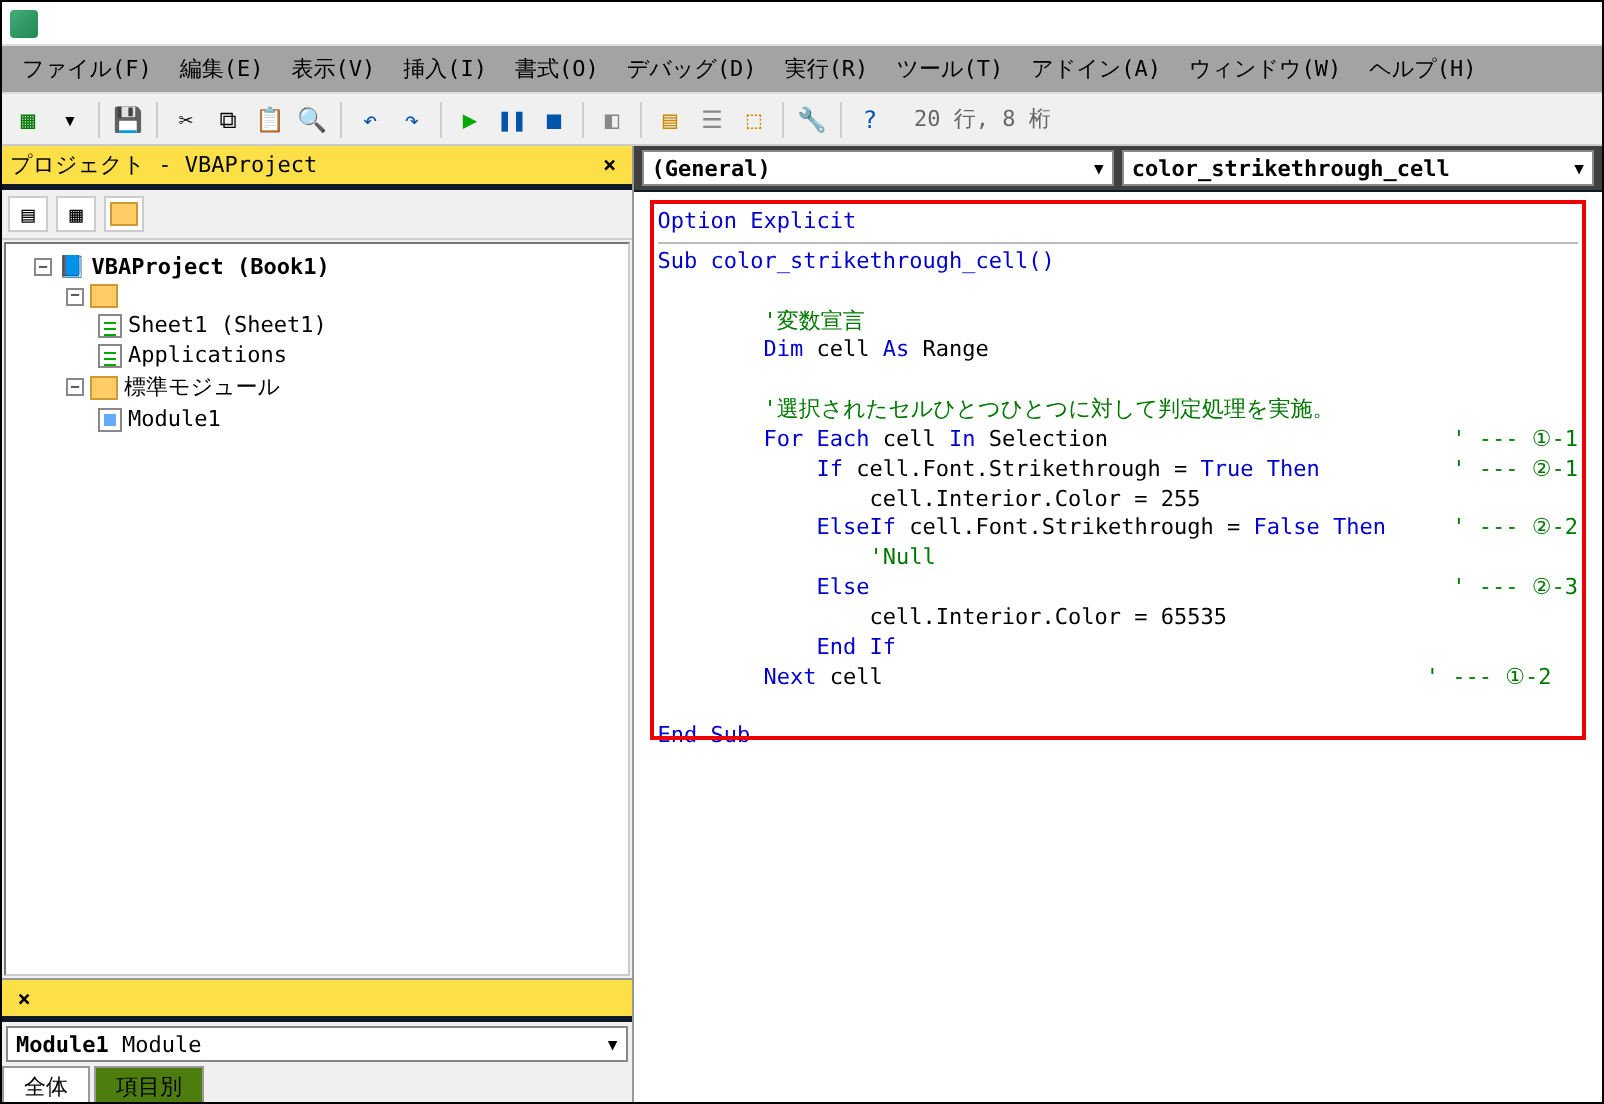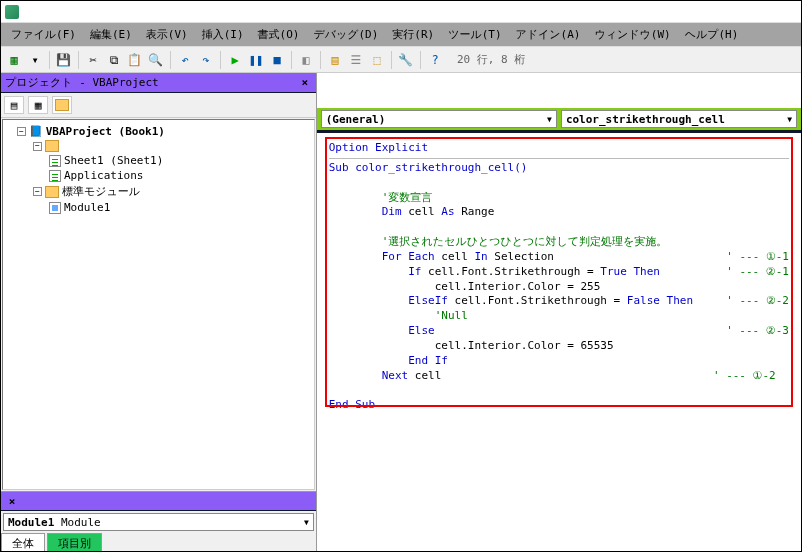--- a/index.html
+++ b/index.html
@@ -7,41 +7,41 @@
 .titlebar { background: #fff; height: 22px; display: flex; align-items: center; padding: 0 4px; gap: 4px; border-bottom: 1px solid #ddd; }
 .titlebar .icon { width: 14px; height: 14px; background: linear-gradient(135deg,#4a7,#285); border-radius: 2px; }
 .menubar { background: #a3a3a3; height: 24px; display: flex; align-items: center; padding: 0 4px; gap: 2px; border-bottom: 1px solid #ddd; }
 .menubar span { padding: 2px 6px; cursor: default; }
 .toolbar { background: #f0f0f0; height: 26px; display: flex; align-items: center; padding: 0 4px; gap: 3px; border-bottom: 1px solid #ccc; }
 .tbtn { width: 18px; height: 18px; display: flex; align-items: center; justify-content: center; border: 1px solid transparent; font-size: 12px; }
 .sep { width: 1px; height: 18px; background: #ccc; margin: 0 2px; }
 .ln-col { color: #666; margin-left: 10px; }
 .main { display: flex; height: calc(100% - 70px); }
 .left { width: 335px; display: flex; flex-direction: column; border-right: 1px solid #999; }
-.panel-title { background: #8b5cf6; border-bottom: 1px solid #0f172a; padding: 2px 4px; display: flex; justify-content: space-between; align-items: center; }
+.panel-title { background: #fde047; border-bottom: 3px solid #0f172a; padding: 2px 4px; display: flex; justify-content: space-between; align-items: center; }
 .closex { width: 14px; height: 14px; display: flex; align-items: center; justify-content: center; font-weight: bold; cursor: default; }
 .proj-toolbar { background: #f0f0f0; padding: 3px; display: flex; gap: 4px; border-bottom: 1px solid #ccc; }
 .proj-btn { width: 20px; height: 18px; border: 1px solid #ccc; background: #fff; display: flex; align-items: center; justify-content: center; }
 .tree { background: #fff; flex: 1; padding: 4px; overflow: auto; border: 1px inset #ccc; margin: 1px; }
 .tree-item { display: flex; align-items: center; gap: 3px; padding: 1px 0; white-space: nowrap; }
 .tree-item.l1 { padding-left: 10px; }
 .tree-item.l2 { padding-left: 26px; }
 .tree-item.l3 { padding-left: 42px; }
 .expander { width: 9px; height: 9px; border: 1px solid #888; display: flex; align-items: center; justify-content: center; font-size: 8px; line-height: 1; }
 .folder { width: 14px; height: 12px; background: #fc6; border: 1px solid #c93; }
 .sheet { width: 12px; height: 12px; background: #fff; border: 1px solid #888; position: relative; }
 .sheet::after { content: ''; position: absolute; top: 3px; left: 2px; right: 2px; height: 1px; background: #0a0; box-shadow: 0 3px #0a0, 0 6px #0a0; }
 .mod { width: 12px; height: 12px; background: #fff; border: 1px solid #888; position: relative; }
 .mod::after { content: ''; position: absolute; top: 2px; left: 2px; width: 6px; height: 6px; background: #6af; }
 .props { border-top: 1px solid #999; }
 .tabs { display: flex; background: #f0f0f0; }
 .tab { padding: 2px 10px; border: 1px solid #999; border-bottom: none; background: #fff; margin-right: 2px; }
-.tab.inactive { background: #22c55e; text-align: center; }
+.tab.inactive { background: #4d7c0f; text-align: center; }
 .right { flex: 1; display: flex; flex-direction: column; background: #fff; }
-.dropdowns { display: flex; gap: 4px; padding: 2px 4px; background: #84cc16; border-bottom: 3px solid #0f172a; margin-top: 35px; }
+.dropdowns { display: flex; gap: 4px; padding: 2px 4px; background: #404040; border-bottom: 1px solid #0f172a; }
 .dd { flex: 1; border: 1px solid #888; background: #fff; padding: 1px 4px; display: flex; justify-content: space-between; align-items: center; height: 18px; }
 .dd-arrow { font-size: 8px; }
 .code-wrap { flex: 1; position: relative; overflow: auto; }
 .red-box { position: absolute; top: 4px; left: 8px; right: 8px; height: 270px; border: 2px solid #e00; pointer-events: none; }
 .code { padding: 8px 12px; font-family: "MS Gothic", Consolas, monospace; font-size: 12px; line-height: 1.35; white-space: pre; }
 .kw { color: #00c; }
 .cm { color: #070; }
 .hr { border: none; border-top: 1px solid #bbb; margin: 2px 0; }
 </style>
 </head>

